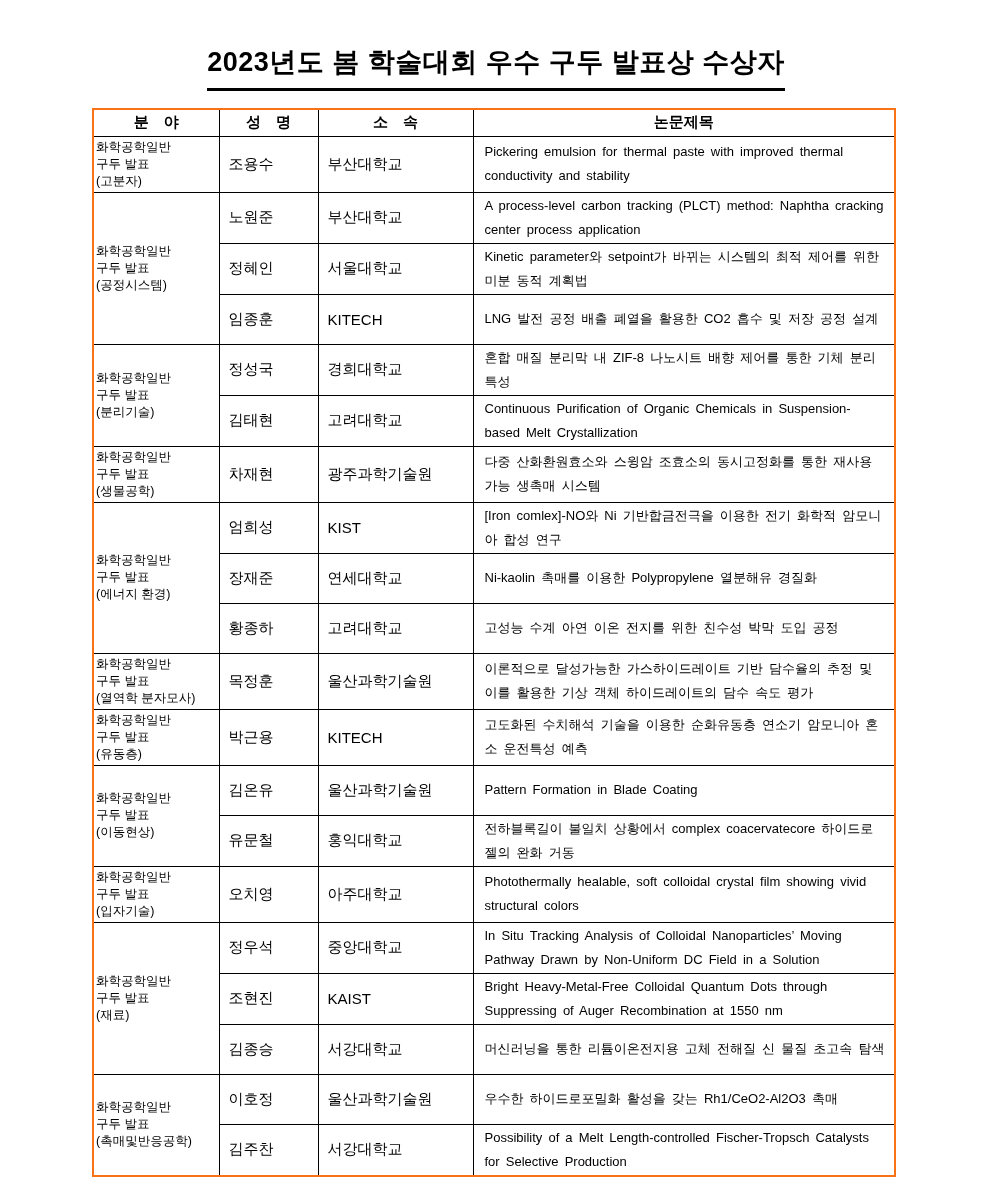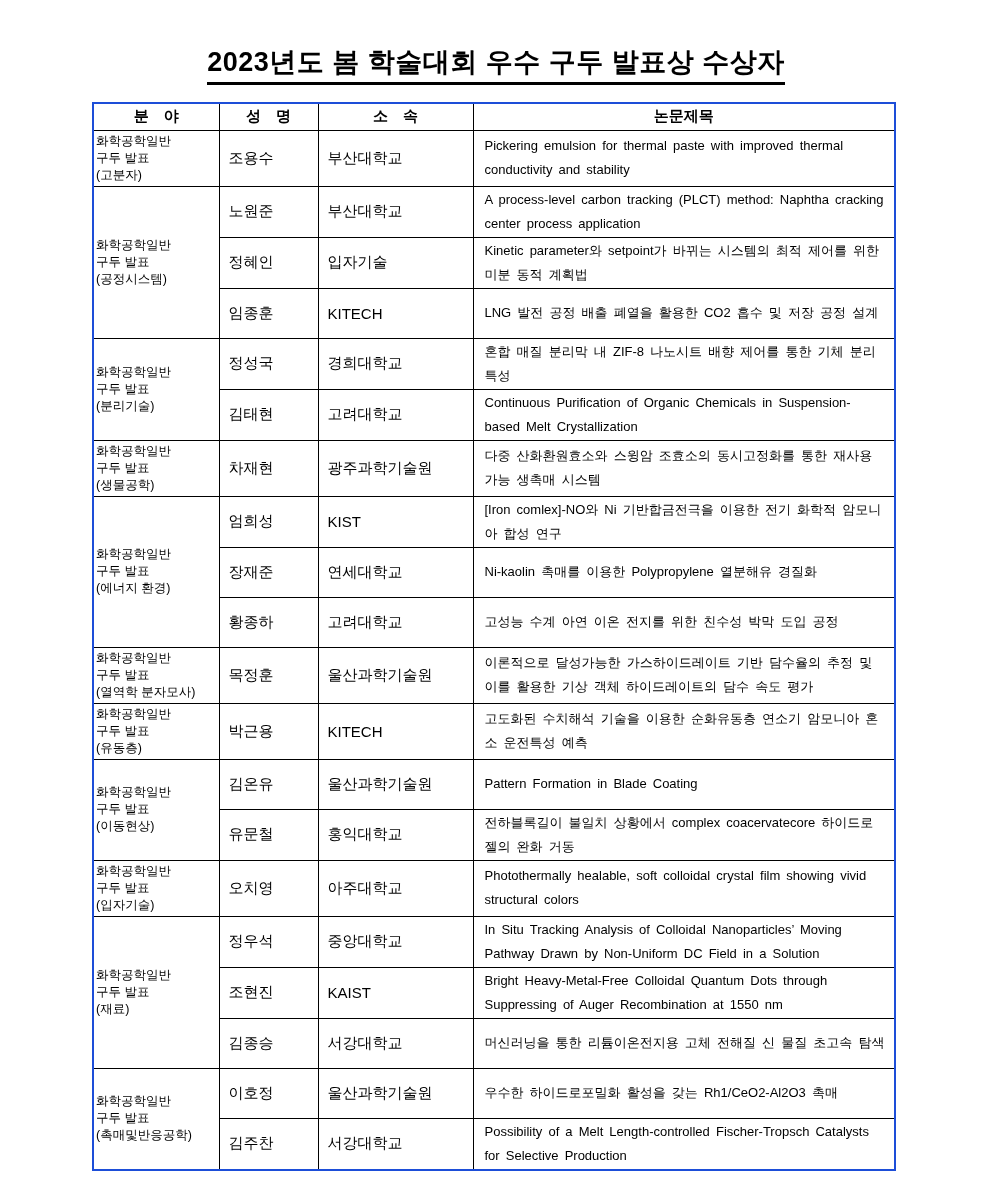--- a/index.html
+++ b/index.html
@@ -20,29 +20,29 @@
   .title-wrap {
     padding-top: 44px;
     text-align: center;
   }
   .doc-title {
     display: inline-block;
     font-size: 27px;
     font-weight: bold;
     letter-spacing: 0.5px;
     border-bottom: 3px solid #000;
-    padding-bottom: 2px;
+    padding-bottom: 8px;
     white-space: pre;
   }
   table.awards {
     margin: 17px 0 0 92px;
     width: 802px;
     table-layout: fixed;
     border-collapse: collapse;
-    border: 2px solid #1d4ed8;
+    border: 2px solid #f97316;
   }
   table.awards th,
   table.awards td {
     border: 1.5px solid #000;
     vertical-align: middle;
   }
   table.awards thead tr { height: 27px; }
   table.awards th {
     font-size: 15px;
     font-weight: bold;
@@ -107,21 +107,21 @@
         <tr>
           <td class="field-cell" rowspan="3">화학공학일반
 구두 발표
 (공정시스템)</td>
           <td class="name-cell">노원준</td>
           <td class="affiliation-cell">부산대학교</td>
           <td class="title-cell">A process-level carbon tracking (PLCT) method: Naphtha cracking center process application</td>
         </tr>
         <tr>
           <td class="name-cell">정혜인</td>
-          <td class="affiliation-cell">입자기술</td>
+          <td class="affiliation-cell">서울대학교</td>
           <td class="title-cell">Kinetic parameter와 setpoint가 바뀌는 시스템의 최적 제어를 위한 미분 동적 계획법</td>
         </tr>
         <tr>
           <td class="name-cell">임종훈</td>
           <td class="affiliation-cell">KITECH</td>
           <td class="title-cell">LNG 발전 공정 배출 폐열을 활용한 CO2 흡수 및 저장 공정 설계</td>
         </tr>
         <tr>
           <td class="field-cell" rowspan="2">화학공학일반
 구두 발표

